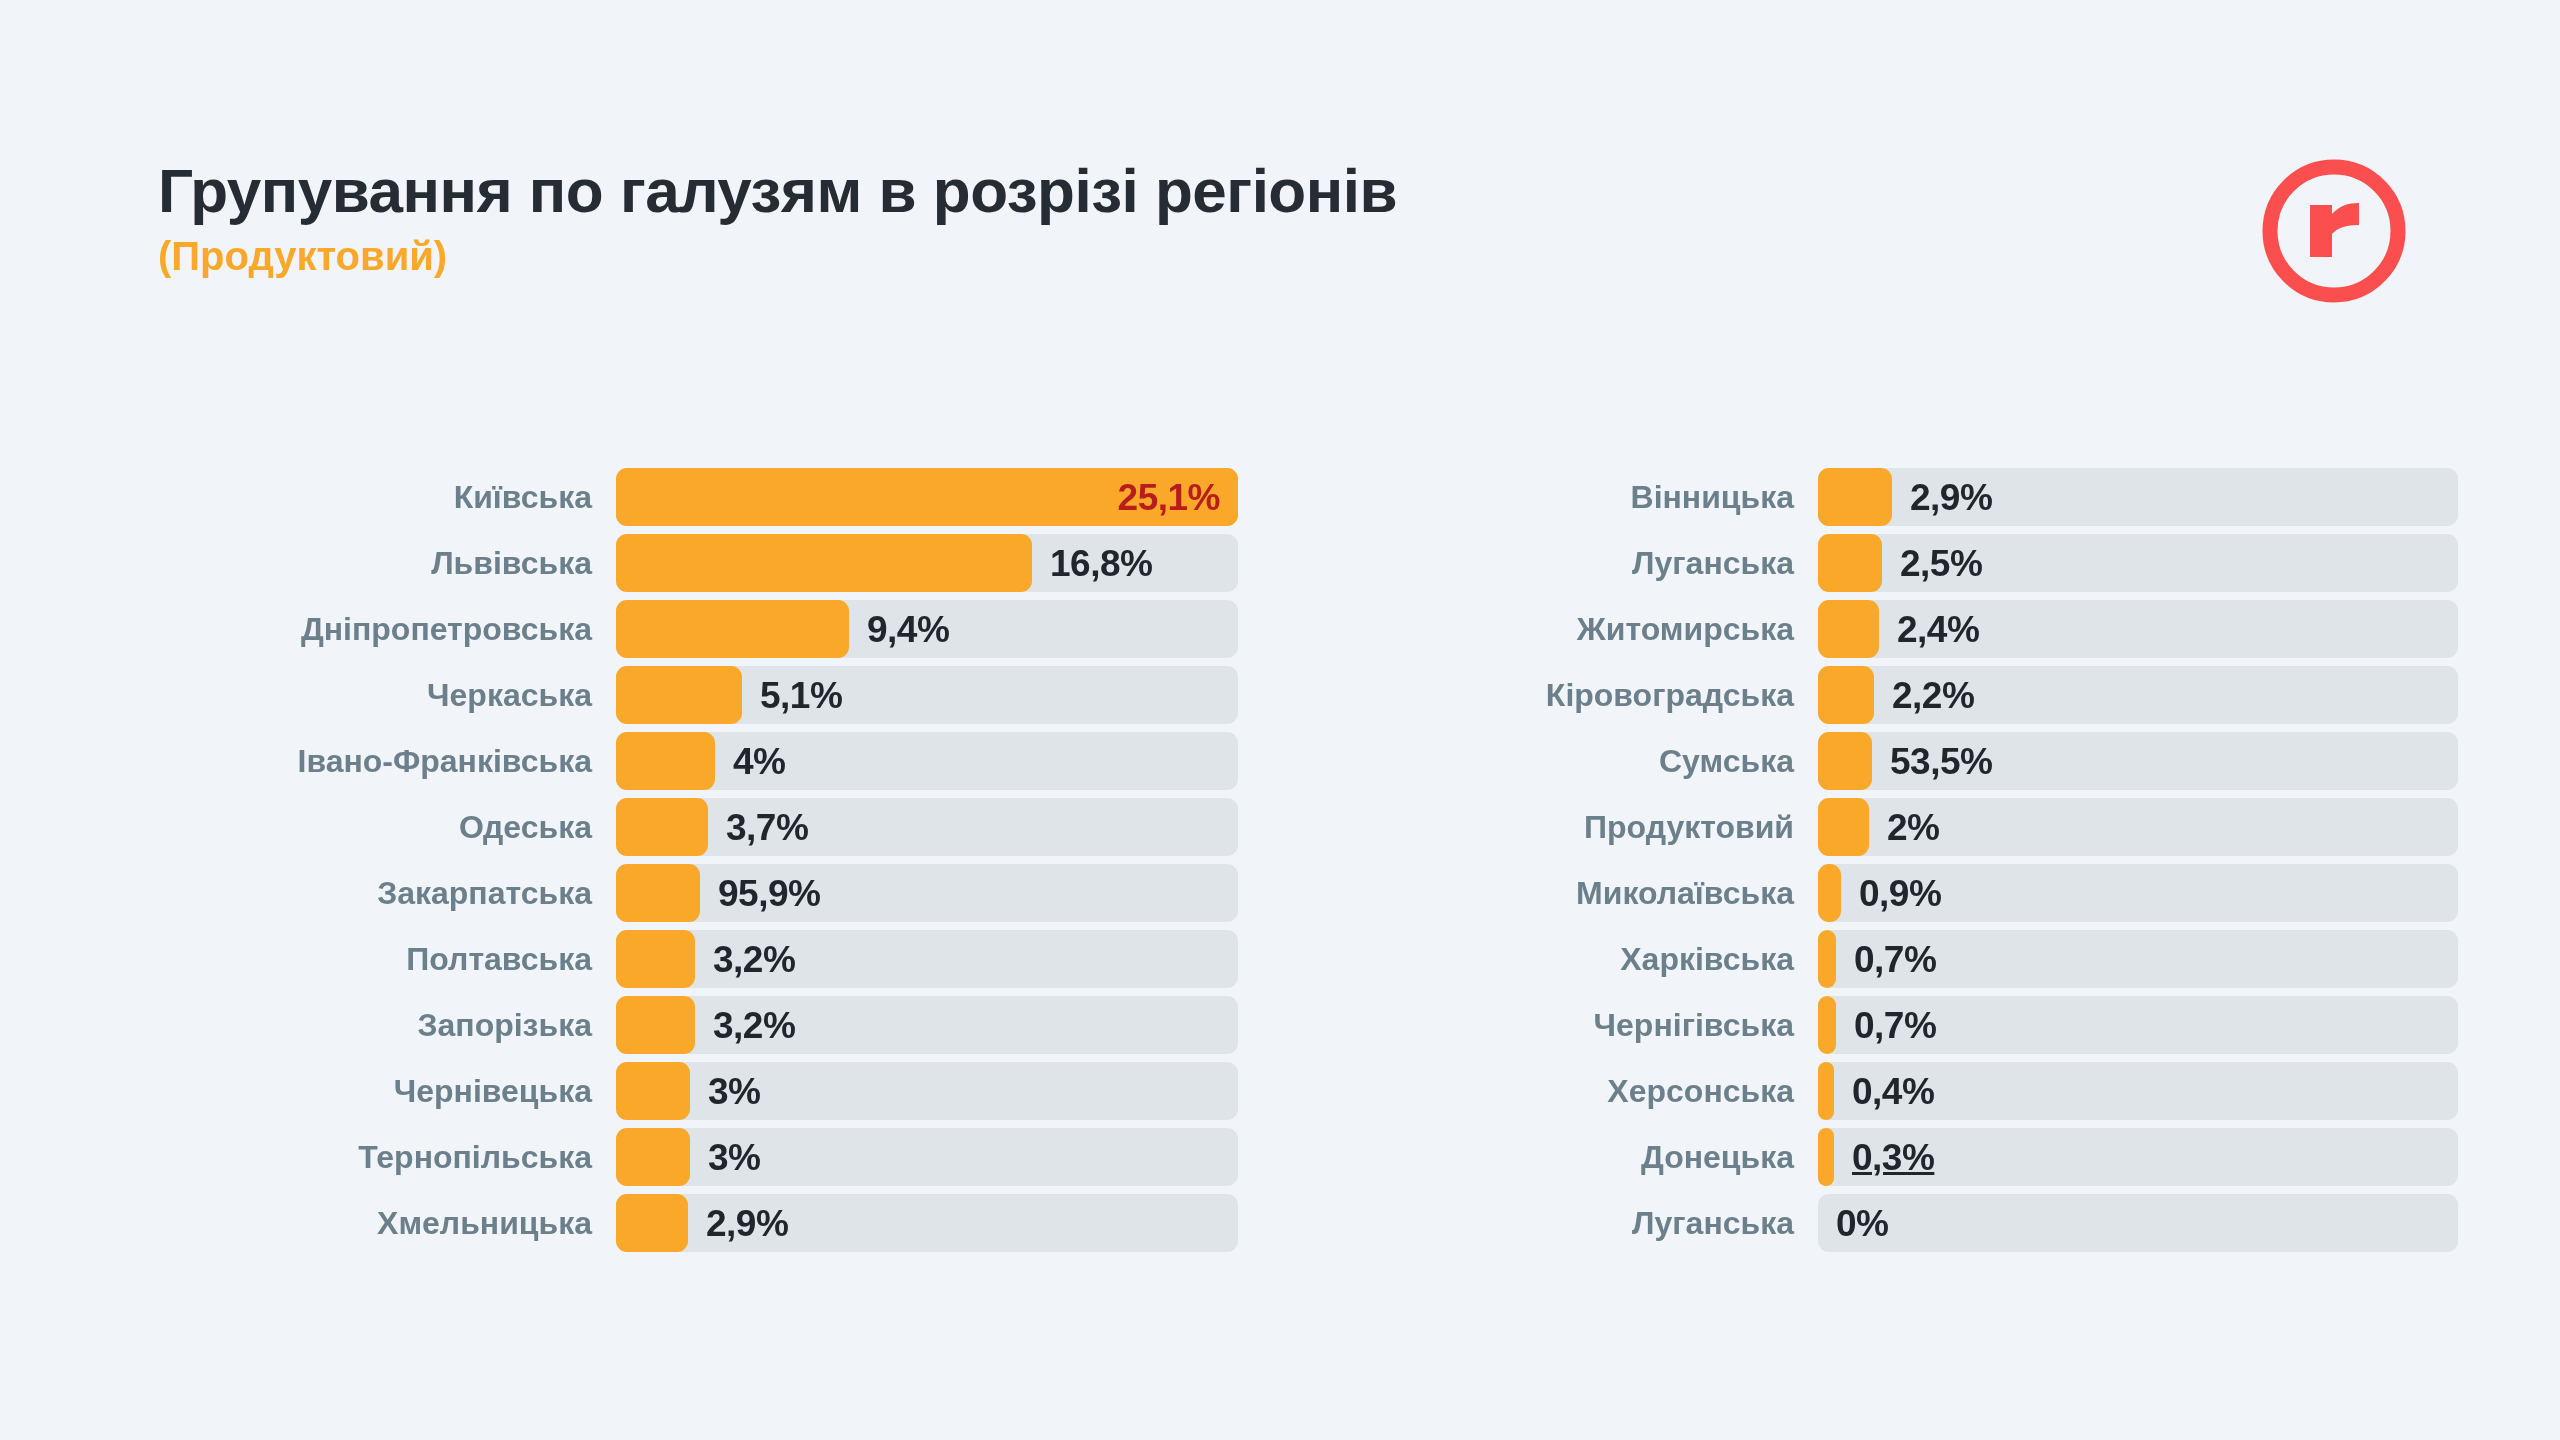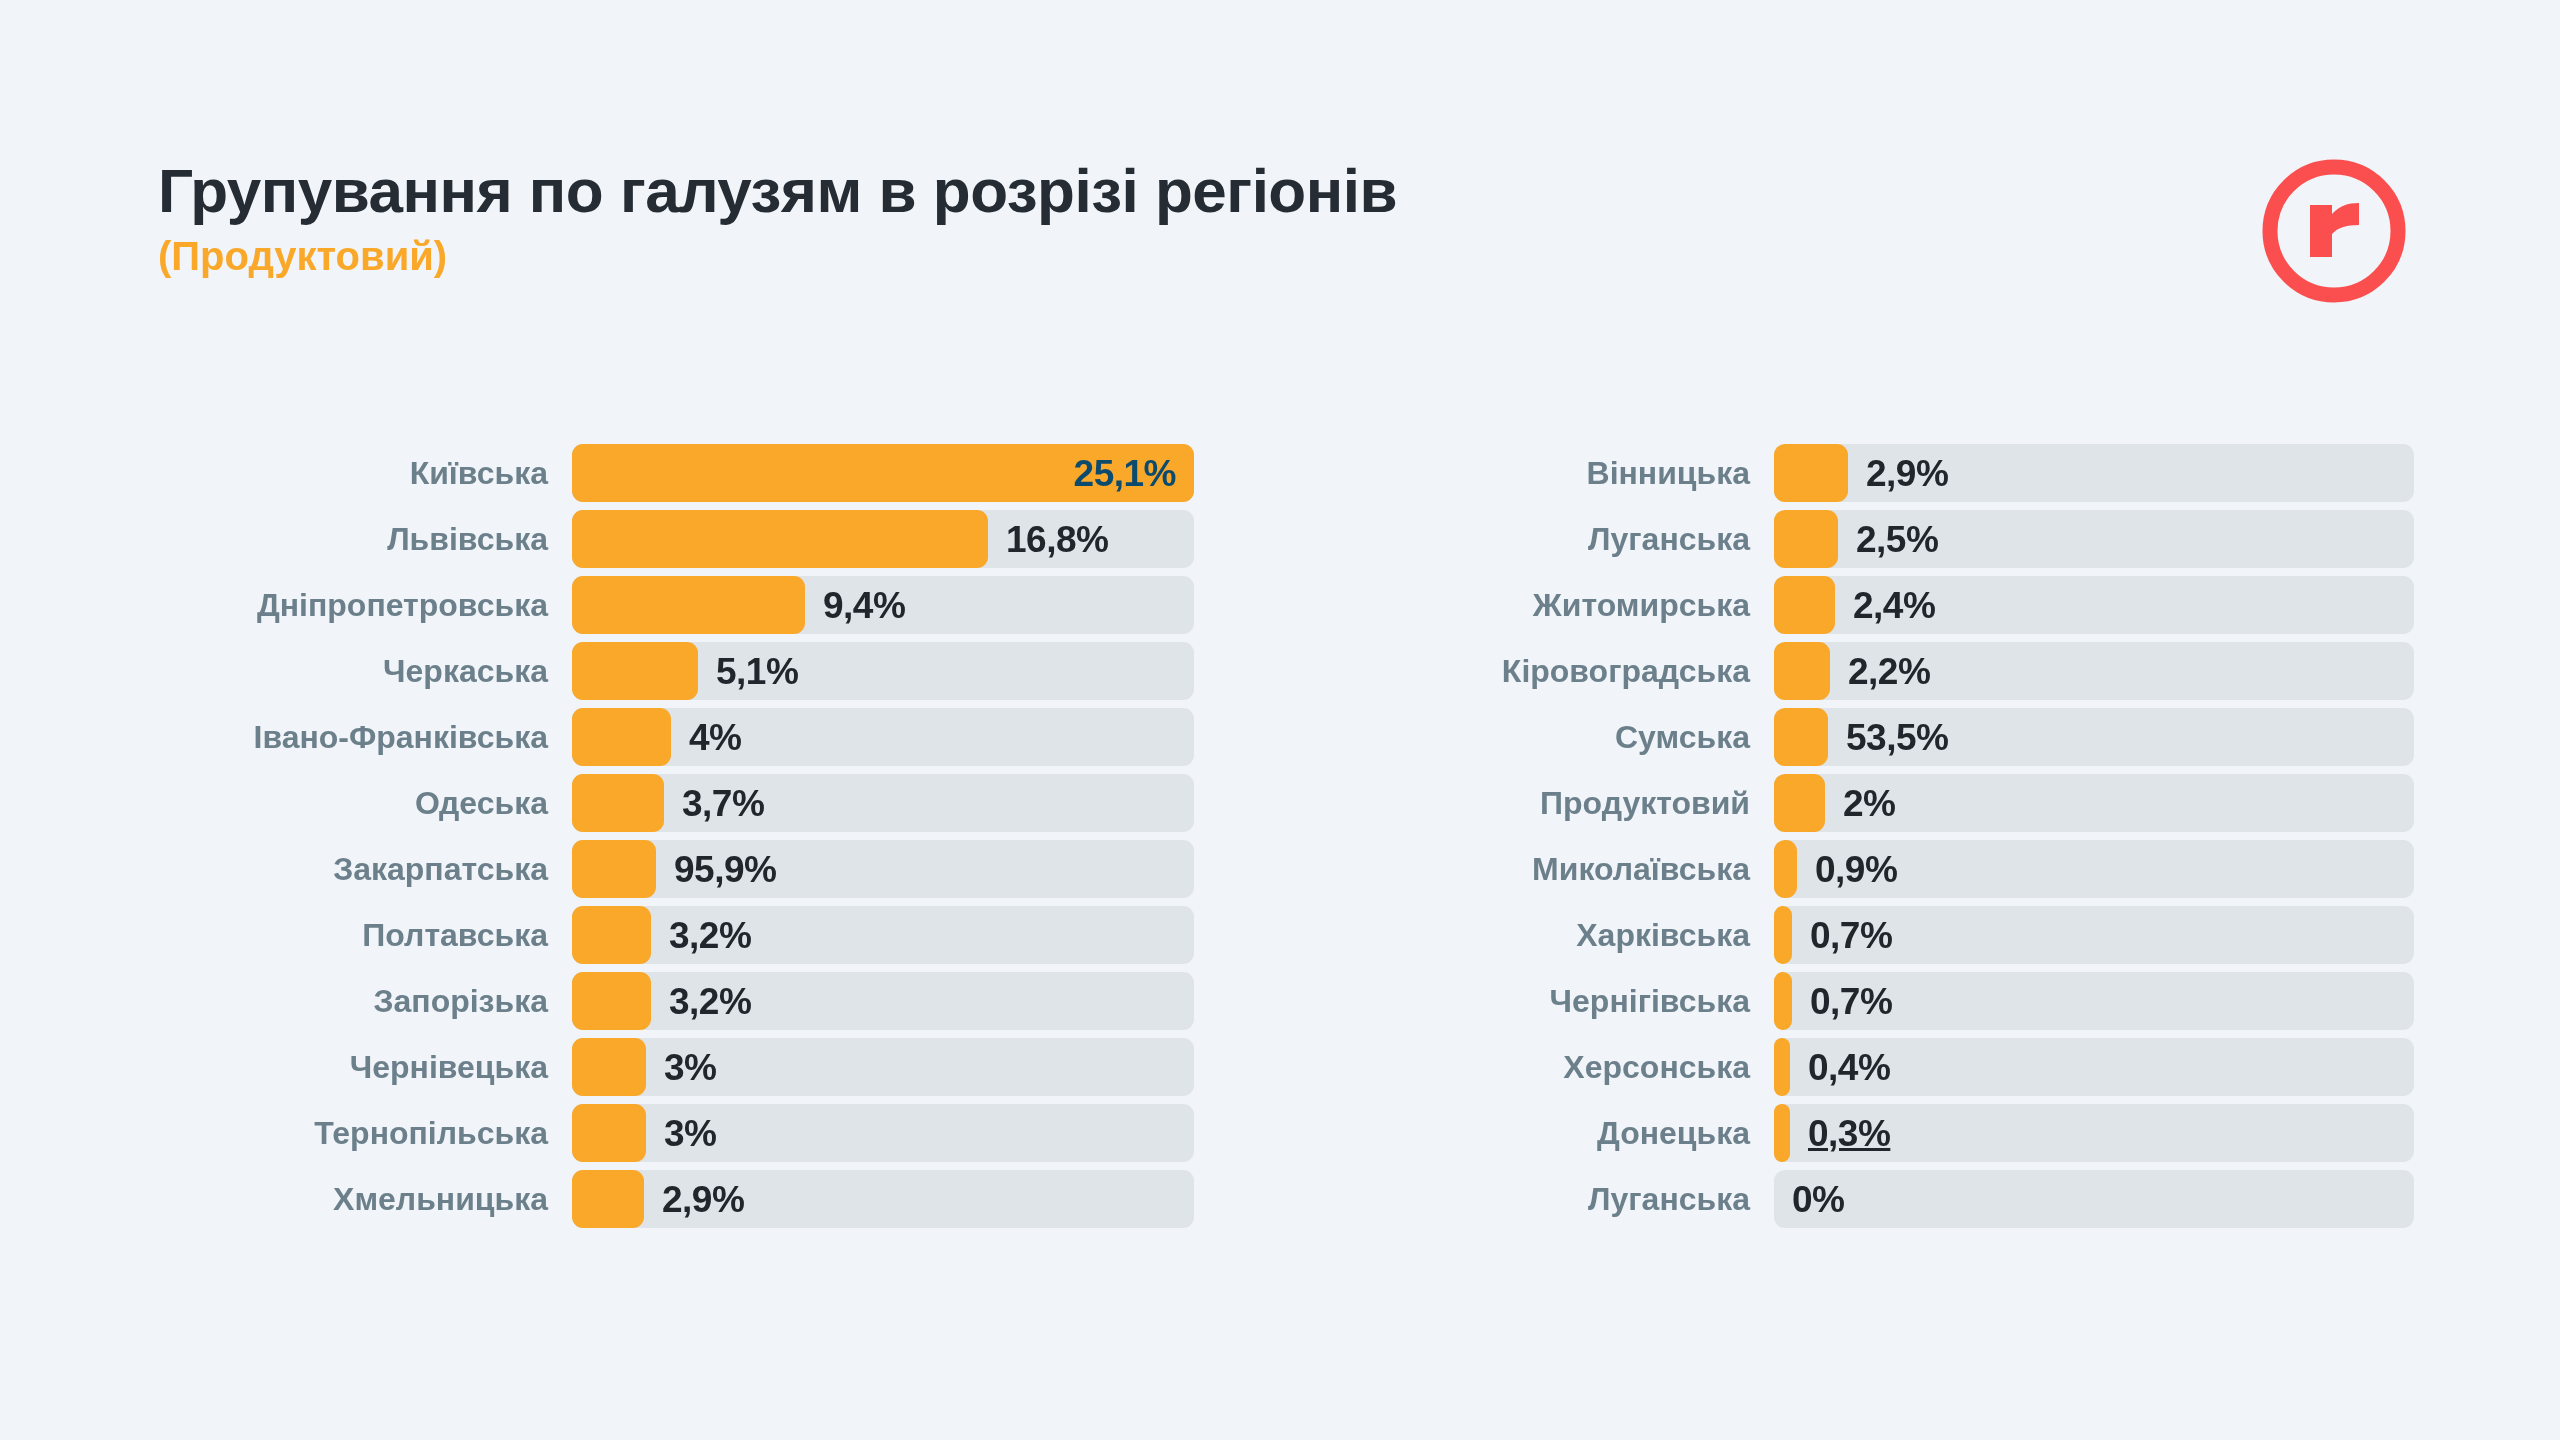--- a/index.html
+++ b/index.html
@@ -69,21 +69,22 @@
   #chart-area {
     position: absolute;
     left: 0;
     top: 0;
     width: 2560px;
     height: 1440px;
   }
 
   .column {
     position: absolute;
-    top: 440px;
+    top: 464px;
+    padding-left: 44px;
   }
   #column-left  { left: 0;    width: 1280px; }
   #column-right { left: 1280px; width: 1280px; }
 
   .bar-row {
     position: relative;
     height: 66px;
     display: flex;
     align-items: center;
   }
@@ -129,21 +130,21 @@
     display: flex;
     align-items: center;
     font-size: 37px;
     font-weight: 700;
     color: #20262c;
     white-space: nowrap;
     line-height: 1;
     letter-spacing: -0.5px;
   }
   .bar-value.outside { padding-left: 18px; }
-  .bar-value.inside  { color: #0c4a6e; right: 18px; }
+  .bar-value.inside  { color: #b91c1c; right: 18px; }
 </style>
 </head>
 <body>
 
 <div id="canvas">
 
   <div id="header">
     <div id="title-block">
       <div id="chart-title">Групування по галузям в розрізі регіонів</div>
       <div id="chart-subtitle">(Продуктовий)</div>

